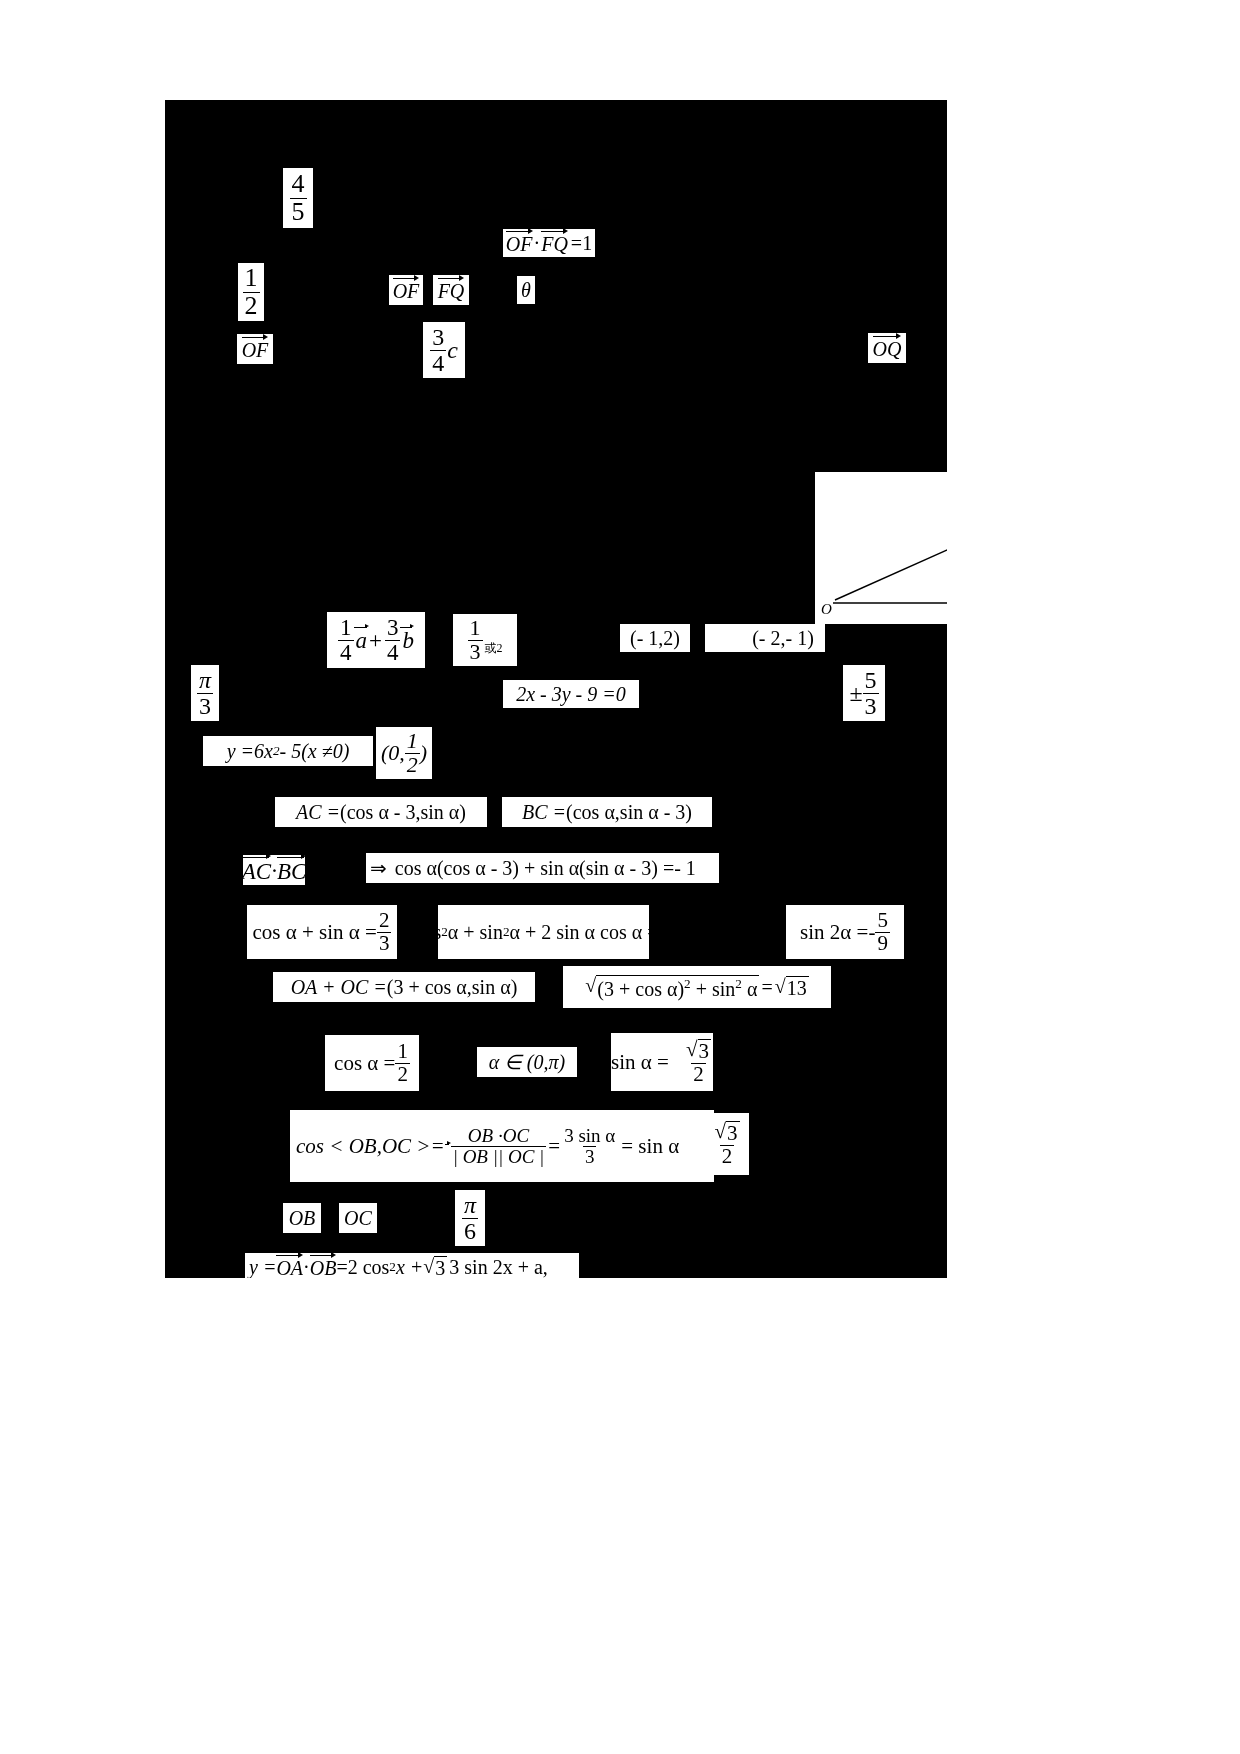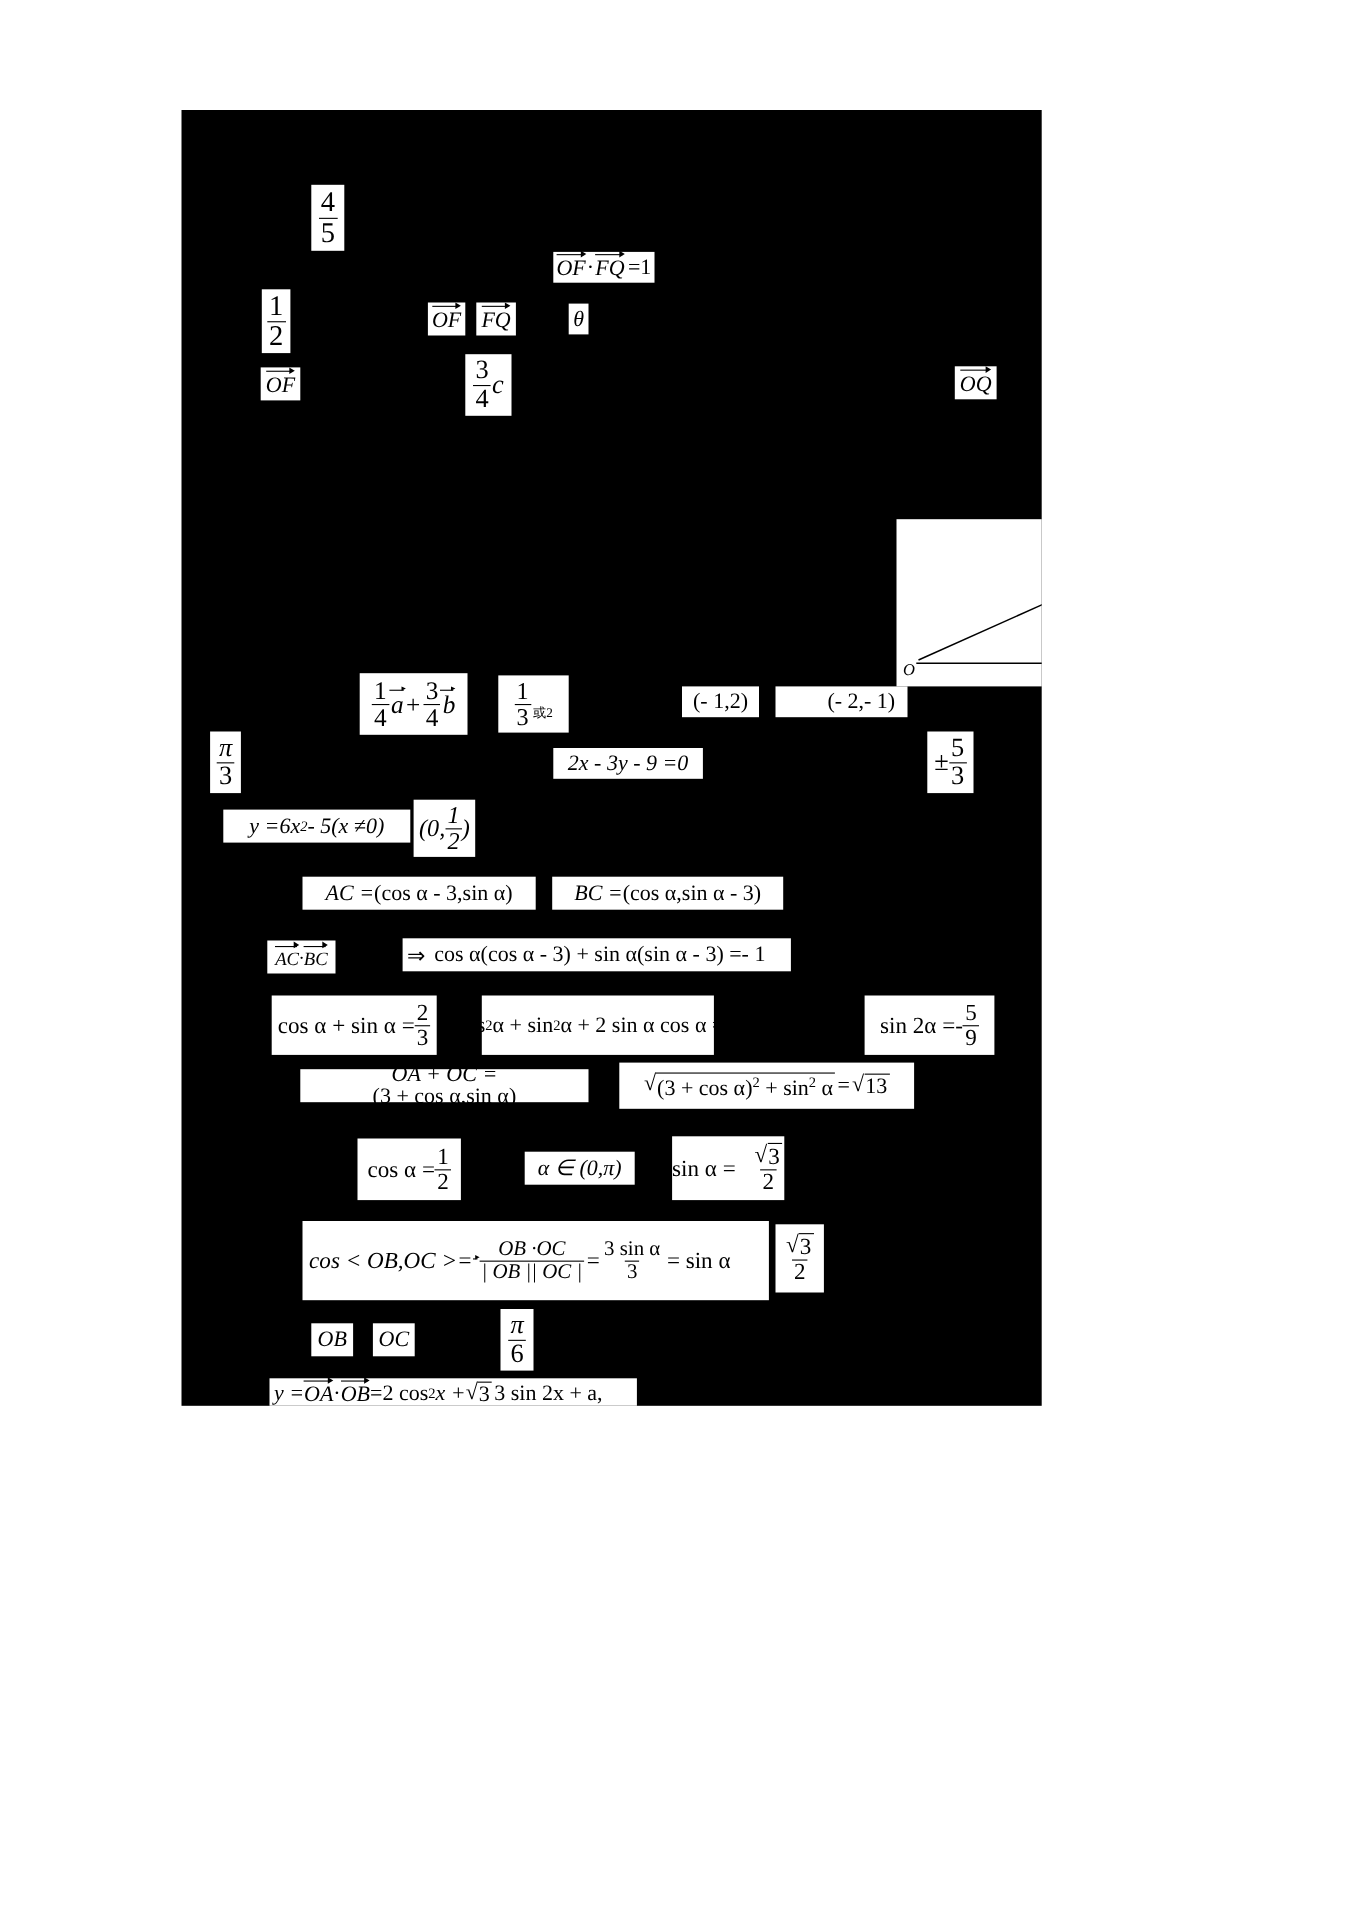--- a/index.html
+++ b/index.html
@@ -195,21 +195,21 @@
   <div class="frag" style="left:110px;top:697px;width:212px;height:30px;font-size:20px;">
     <span class="it">AC =</span>
         <span>(cos α - 3,sin α)</span>
   </div>
 
   <div class="frag" style="left:337px;top:697px;width:210px;height:30px;font-size:20px;">
     <span class="it">BC =</span>
         <span>(cos α,sin α - 3)</span>
   </div>
 
-  <div class="frag it" style="left:78px;top:755px;width:62px;height:30px;font-size:17px;">
+  <div class="frag it" style="left:78px;top:755px;width:62px;height:30px;font-size:23px;">
     <span class="vec">AC</span>
         <span>·</span>
         <span class="vec">BC</span>
   </div>
 
   <div class="frag" style="left:201px;top:753px;width:349px;height:30px;font-size:20px;justify-content:flex-start;padding-left:4px;">
     <span style="font-family:'DejaVu Sans',sans-serif;padding-right:8px;">⇒</span>
         <span>cos α(cos α - 3) + sin α(sin α - 3) =- 1</span>
   </div>
 
@@ -234,21 +234,21 @@
   </div>
 
   <div class="frag" style="left:621px;top:805px;width:118px;height:54px;font-size:21px;">
     <span>sin 2α =-</span>
         <span class="fr">
       <span class="nu">5</span>
       <span class="de">9</span>
     </span>
   </div>
 
-  <div class="frag" style="left:108px;top:872px;width:262px;height:30px;font-size:20px;flex-direction:column;">
+  <div class="frag" style="left:108px;top:872px;width:262px;height:30px;font-size:20px;">
     <span class="it">OA + OC =</span>
         <span>(3 + cos α,sin α)</span>
   </div>
 
   <div class="frag" style="left:398px;top:866px;width:268px;height:42px;font-size:20px;">
     <span class="rad">
       <span class="sign">√</span>
           <span class="body"><span>(3 + cos α)</span><span class="sup">2</span><span> + sin</span><span class="sup">2</span><span> α</span></span>
     </span>
         <span style="padding:0 2px;"> =</span>
@@ -274,21 +274,21 @@
     <span>sin α =</span>
         <span class="fr">
       <span class="nu"><span class="rad">
               <span class="sign">√</span>
               <span class="body">3</span>
             </span></span>
       <span class="de">2</span>
     </span>
   </div>
 
-  <div class="frag" style="left:110px;top:1010px;width:418px;height:72px;font-size:21px;justify-content:flex-start;padding-left:6px;">
+  <div class="frag" style="left:125px;top:1010px;width:418px;height:72px;font-size:21px;justify-content:flex-start;padding-left:6px;">
     <span class="it">cos &lt; OB,OC &gt;=</span>
         <span class="arrowsm" style="width:6px;display:inline-block;"></span>
         <span class="fr" style="font-size:19px;">
       <span class="nu it">OB ·OC</span>
       <span class="de it">| OB || OC |</span>
     </span>
         <span style="padding:0 2px;">=</span>
         <span class="fr" style="font-size:19px;">
       <span class="nu">3 sin α</span>
       <span class="de">3</span>

